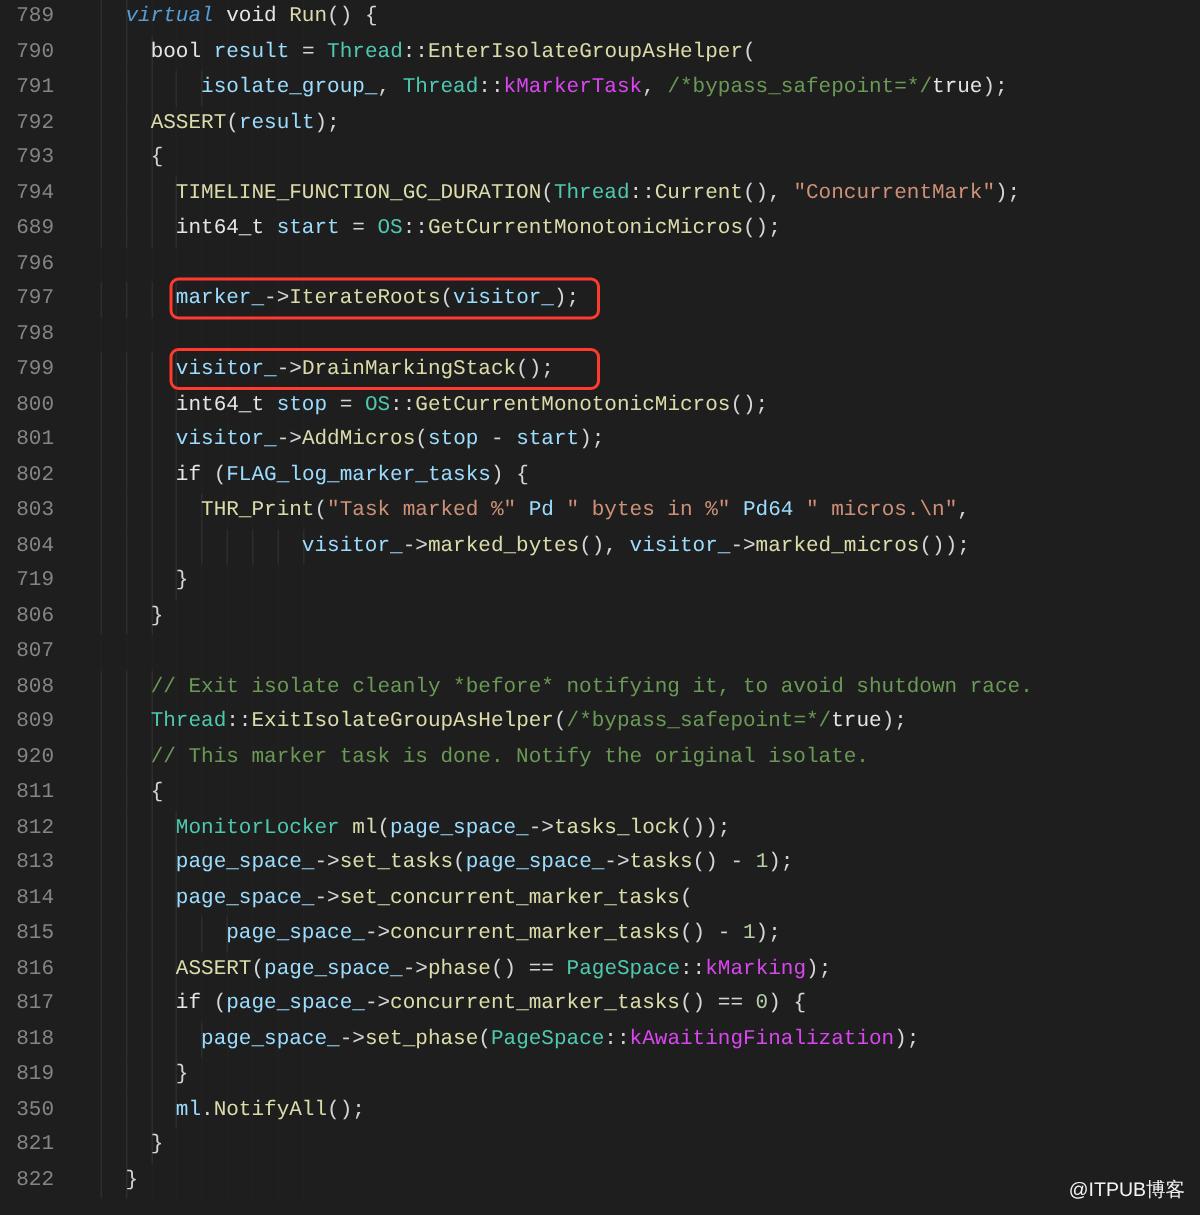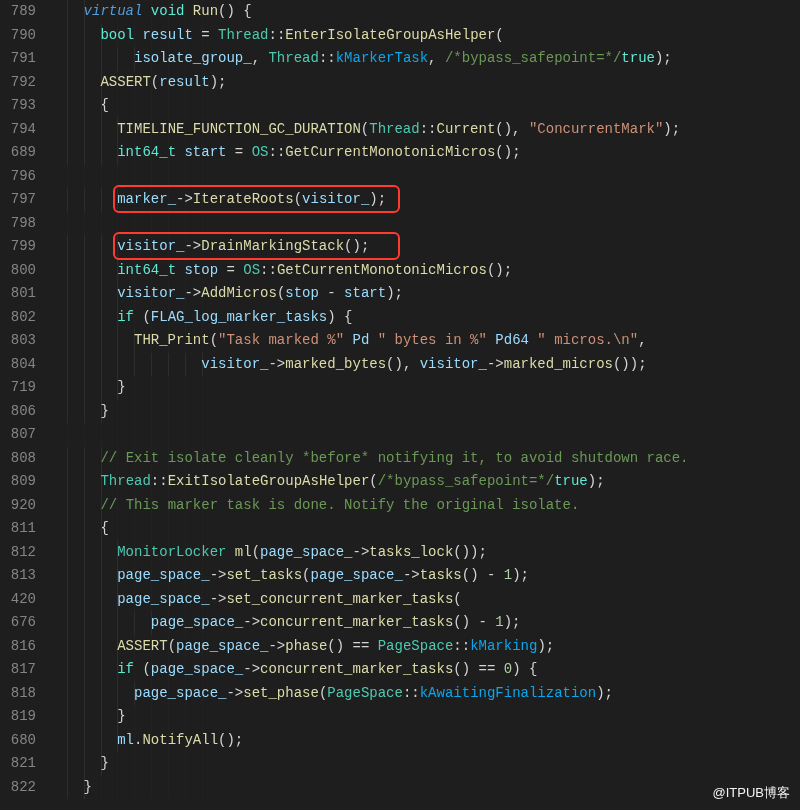--- a/index.html
+++ b/index.html
@@ -24,30 +24,30 @@
     flex-shrink: 0;
   }
   .gutter div { height: 23.5px; }
   .code {
     flex: 1;
     white-space: pre;
     position: relative;
   }
   .line { height: 23.5px; position: relative; }
   .kw { color: #569cd6; font-style: italic; }
-  .kw2 { color: #5eead4; font-family: Liberation Mono, monospace; }
+  .kw2 { color: #e5e5e5; font-family: Liberation Mono, monospace; }
   .type { color: #4ec9b0; }
   .fn { color: #dcdcaa; }
   .var { color: #9cdcfe; }
   .str { color: #ce9178; }
   .num { color: #b5cea8; }
   .op { color: #d4d4d4; }
   .punc { color: #d4d4d4; }
   .cmt { color: #6a9955; }
-  .const { color: #0ea5e9; margin-top: 20px; }
+  .const { color: #d946ef; margin-top: 20px; }
   .macro { color: #dcdcaa; }
   .hlbox {
     position: absolute;
     border: 2.5px solid #ff3b30;
     border-radius: 6px;
     pointer-events: none;
     z-index: 5;
   }
   .watermark {
     position: absolute;
@@ -83,26 +83,26 @@
       <div>804</div>
       <div>719</div>
       <div>806</div>
       <div>807</div>
       <div>808</div>
       <div>809</div>
       <div>920</div>
       <div>811</div>
       <div>812</div>
       <div>813</div>
-      <div>420</div>
-      <div>676</div>
+      <div>814</div>
+      <div>815</div>
       <div>816</div>
       <div>817</div>
       <div>818</div>
       <div>819</div>
-      <div>680</div>
+      <div>350</div>
       <div>821</div>
       <div>822</div>
     </div>
   <div class="code" id="code"><div class="line"><span style="position: absolute; left: 16.86px; top: 0px; bottom: 0px; width: 1px; background: rgb(59, 59, 59); opacity: 0.5;"></span><span style="position: absolute; left: 33.72px; top: 0px; bottom: 0px; width: 1px; background: rgb(59, 59, 59); opacity: 0.5;"></span><span style="position: absolute; left: 50.58px; top: 0px; bottom: 0px; width: 1px; background: rgb(59, 59, 59); opacity: 0.12;"></span><span style="position: absolute; left: 67.44px; top: 0px; bottom: 0px; width: 1px; background: rgb(59, 59, 59); opacity: 0.12;"></span><span style="position: absolute; left: 84.3px; top: 0px; bottom: 0px; width: 1px; background: rgb(59, 59, 59); opacity: 0.12;"></span><span style="position: absolute; left: 101.16px; top: 0px; bottom: 0px; width: 1px; background: rgb(59, 59, 59); opacity: 0.12;"></span><span style="position: absolute; left: 118.02px; top: 0px; bottom: 0px; width: 1px; background: rgb(59, 59, 59); opacity: 0.12;"></span><span style="position: absolute; left: 134.88px; top: 0px; bottom: 0px; width: 1px; background: rgb(59, 59, 59); opacity: 0.12;"></span><span style="position: absolute; left: 151.74px; top: 0px; bottom: 0px; width: 1px; background: rgb(59, 59, 59); opacity: 0.12;"></span><span style="position: relative; z-index: 2;">    <span class="kw">virtual</span><span class="op"> </span><span class="kw2">void</span><span class="op"> </span><span class="fn">Run</span><span class="punc">() {</span></span></div><div class="line"><span style="position: absolute; left: 16.86px; top: 0px; bottom: 0px; width: 1px; background: rgb(59, 59, 59); opacity: 0.5;"></span><span style="position: absolute; left: 33.72px; top: 0px; bottom: 0px; width: 1px; background: rgb(59, 59, 59); opacity: 0.5;"></span><span style="position: absolute; left: 50.58px; top: 0px; bottom: 0px; width: 1px; background: rgb(59, 59, 59); opacity: 0.5;"></span><span style="position: absolute; left: 67.44px; top: 0px; bottom: 0px; width: 1px; background: rgb(59, 59, 59); opacity: 0.12;"></span><span style="position: absolute; left: 84.3px; top: 0px; bottom: 0px; width: 1px; background: rgb(59, 59, 59); opacity: 0.12;"></span><span style="position: absolute; left: 101.16px; top: 0px; bottom: 0px; width: 1px; background: rgb(59, 59, 59); opacity: 0.12;"></span><span style="position: absolute; left: 118.02px; top: 0px; bottom: 0px; width: 1px; background: rgb(59, 59, 59); opacity: 0.12;"></span><span style="position: absolute; left: 134.88px; top: 0px; bottom: 0px; width: 1px; background: rgb(59, 59, 59); opacity: 0.12;"></span><span style="position: absolute; left: 151.74px; top: 0px; bottom: 0px; width: 1px; background: rgb(59, 59, 59); opacity: 0.12;"></span><span style="position: relative; z-index: 2;">      <span class="kw2">bool</span><span class="op"> </span><span class="var">result</span><span class="op"> = </span><span class="type">Thread</span><span class="punc">::</span><span class="fn">EnterIsolateGroupAsHelper</span><span class="punc">(</span></span></div><div class="line"><span style="position: absolute; left: 16.86px; top: 0px; bottom: 0px; width: 1px; background: rgb(59, 59, 59); opacity: 0.5;"></span><span style="position: absolute; left: 33.72px; top: 0px; bottom: 0px; width: 1px; background: rgb(59, 59, 59); opacity: 0.5;"></span><span style="position: absolute; left: 50.58px; top: 0px; bottom: 0px; width: 1px; background: rgb(59, 59, 59); opacity: 0.5;"></span><span style="position: absolute; left: 67.44px; top: 0px; bottom: 0px; width: 1px; background: rgb(59, 59, 59); opacity: 0.5;"></span><span style="position: absolute; left: 84.3px; top: 0px; bottom: 0px; width: 1px; background: rgb(59, 59, 59); opacity: 0.5;"></span><span style="position: absolute; left: 101.16px; top: 0px; bottom: 0px; width: 1px; background: rgb(59, 59, 59); opacity: 0.12;"></span><span style="position: absolute; left: 118.02px; top: 0px; bottom: 0px; width: 1px; background: rgb(59, 59, 59); opacity: 0.12;"></span><span style="position: absolute; left: 134.88px; top: 0px; bottom: 0px; width: 1px; background: rgb(59, 59, 59); opacity: 0.12;"></span><span style="position: absolute; left: 151.74px; top: 0px; bottom: 0px; width: 1px; background: rgb(59, 59, 59); opacity: 0.12;"></span><span style="position: relative; z-index: 2;">          <span class="var">isolate_group_</span><span class="punc">, </span><span class="type">Thread</span><span class="punc">::</span><span class="const">kMarkerTask</span><span class="punc">, </span><span class="cmt">/*bypass_safepoint=*/</span><span class="kw2">true</span><span class="punc">);</span></span></div><div class="line"><span style="position: absolute; left: 16.86px; top: 0px; bottom: 0px; width: 1px; background: rgb(59, 59, 59); opacity: 0.5;"></span><span style="position: absolute; left: 33.72px; top: 0px; bottom: 0px; width: 1px; background: rgb(59, 59, 59); opacity: 0.5;"></span><span style="position: absolute; left: 50.58px; top: 0px; bottom: 0px; width: 1px; background: rgb(59, 59, 59); opacity: 0.5;"></span><span style="position: absolute; left: 67.44px; top: 0px; bottom: 0px; width: 1px; background: rgb(59, 59, 59); opacity: 0.12;"></span><span style="position: absolute; left: 84.3px; top: 0px; bottom: 0px; width: 1px; background: rgb(59, 59, 59); opacity: 0.12;"></span><span style="position: absolute; left: 101.16px; top: 0px; bottom: 0px; width: 1px; background: rgb(59, 59, 59); opacity: 0.12;"></span><span style="position: absolute; left: 118.02px; top: 0px; bottom: 0px; width: 1px; background: rgb(59, 59, 59); opacity: 0.12;"></span><span style="position: absolute; left: 134.88px; top: 0px; bottom: 0px; width: 1px; background: rgb(59, 59, 59); opacity: 0.12;"></span><span style="position: absolute; left: 151.74px; top: 0px; bottom: 0px; width: 1px; background: rgb(59, 59, 59); opacity: 0.12;"></span><span style="position: relative; z-index: 2;">      <span class="macro">ASSERT</span><span class="punc">(</span><span class="var">result</span><span class="punc">);</span></span></div><div class="line"><span style="position: absolute; left: 16.86px; top: 0px; bottom: 0px; width: 1px; background: rgb(59, 59, 59); opacity: 0.5;"></span><span style="position: absolute; left: 33.72px; top: 0px; bottom: 0px; width: 1px; background: rgb(59, 59, 59); opacity: 0.5;"></span><span style="position: absolute; left: 50.58px; top: 0px; bottom: 0px; width: 1px; background: rgb(59, 59, 59); opacity: 0.5;"></span><span style="position: absolute; left: 67.44px; top: 0px; bottom: 0px; width: 1px; background: rgb(59, 59, 59); opacity: 0.12;"></span><span style="position: absolute; left: 84.3px; top: 0px; bottom: 0px; width: 1px; background: rgb(59, 59, 59); opacity: 0.12;"></span><span style="position: absolute; left: 101.16px; top: 0px; bottom: 0px; width: 1px; background: rgb(59, 59, 59); opacity: 0.12;"></span><span style="position: absolute; left: 118.02px; top: 0px; bottom: 0px; width: 1px; background: rgb(59, 59, 59); opacity: 0.12;"></span><span style="position: absolute; left: 134.88px; top: 0px; bottom: 0px; width: 1px; background: rgb(59, 59, 59); opacity: 0.12;"></span><span style="position: absolute; left: 151.74px; top: 0px; bottom: 0px; width: 1px; background: rgb(59, 59, 59); opacity: 0.12;"></span><span style="position: relative; z-index: 2;">      <span class="punc">{</span></span></div><div class="line"><span style="position: absolute; left: 16.86px; top: 0px; bottom: 0px; width: 1px; background: rgb(59, 59, 59); opacity: 0.5;"></span><span style="position: absolute; left: 33.72px; top: 0px; bottom: 0px; width: 1px; background: rgb(59, 59, 59); opacity: 0.5;"></span><span style="position: absolute; left: 50.58px; top: 0px; bottom: 0px; width: 1px; background: rgb(59, 59, 59); opacity: 0.5;"></span><span style="position: absolute; left: 67.44px; top: 0px; bottom: 0px; width: 1px; background: rgb(59, 59, 59); opacity: 0.5;"></span><span style="position: absolute; left: 84.3px; top: 0px; bottom: 0px; width: 1px; background: rgb(59, 59, 59); opacity: 0.12;"></span><span style="position: absolute; left: 101.16px; top: 0px; bottom: 0px; width: 1px; background: rgb(59, 59, 59); opacity: 0.12;"></span><span style="position: absolute; left: 118.02px; top: 0px; bottom: 0px; width: 1px; background: rgb(59, 59, 59); opacity: 0.12;"></span><span style="position: absolute; left: 134.88px; top: 0px; bottom: 0px; width: 1px; background: rgb(59, 59, 59); opacity: 0.12;"></span><span style="position: absolute; left: 151.74px; top: 0px; bottom: 0px; width: 1px; background: rgb(59, 59, 59); opacity: 0.12;"></span><span style="position: relative; z-index: 2;">        <span class="macro">TIMELINE_FUNCTION_GC_DURATION</span><span class="punc">(</span><span class="type">Thread</span><span class="punc">::</span><span class="fn">Current</span><span class="punc">(), </span><span class="str">"ConcurrentMark"</span><span class="punc">);</span></span></div><div class="line"><span style="position: absolute; left: 16.86px; top: 0px; bottom: 0px; width: 1px; background: rgb(59, 59, 59); opacity: 0.5;"></span><span style="position: absolute; left: 33.72px; top: 0px; bottom: 0px; width: 1px; background: rgb(59, 59, 59); opacity: 0.5;"></span><span style="position: absolute; left: 50.58px; top: 0px; bottom: 0px; width: 1px; background: rgb(59, 59, 59); opacity: 0.5;"></span><span style="position: absolute; left: 67.44px; top: 0px; bottom: 0px; width: 1px; background: rgb(59, 59, 59); opacity: 0.5;"></span><span style="position: absolute; left: 84.3px; top: 0px; bottom: 0px; width: 1px; background: rgb(59, 59, 59); opacity: 0.12;"></span><span style="position: absolute; left: 101.16px; top: 0px; bottom: 0px; width: 1px; background: rgb(59, 59, 59); opacity: 0.12;"></span><span style="position: absolute; left: 118.02px; top: 0px; bottom: 0px; width: 1px; background: rgb(59, 59, 59); opacity: 0.12;"></span><span style="position: absolute; left: 134.88px; top: 0px; bottom: 0px; width: 1px; background: rgb(59, 59, 59); opacity: 0.12;"></span><span style="position: absolute; left: 151.74px; top: 0px; bottom: 0px; width: 1px; background: rgb(59, 59, 59); opacity: 0.12;"></span><span style="position: relative; z-index: 2;">        <span class="kw2">int64_t</span><span class="op"> </span><span class="var">start</span><span class="op"> = </span><span class="type">OS</span><span class="punc">::</span><span class="fn">GetCurrentMonotonicMicros</span><span class="punc">();</span></span></div><div class="line"><span style="position: absolute; left: 16.86px; top: 0px; bottom: 0px; width: 1px; background: rgb(59, 59, 59); opacity: 0.12;"></span><span style="position: absolute; left: 33.72px; top: 0px; bottom: 0px; width: 1px; background: rgb(59, 59, 59); opacity: 0.12;"></span><span style="position: absolute; left: 50.58px; top: 0px; bottom: 0px; width: 1px; background: rgb(59, 59, 59); opacity: 0.12;"></span><span style="position: absolute; left: 67.44px; top: 0px; bottom: 0px; width: 1px; background: rgb(59, 59, 59); opacity: 0.12;"></span><span style="position: absolute; left: 84.3px; top: 0px; bottom: 0px; width: 1px; background: rgb(59, 59, 59); opacity: 0.12;"></span><span style="position: absolute; left: 101.16px; top: 0px; bottom: 0px; width: 1px; background: rgb(59, 59, 59); opacity: 0.12;"></span><span style="position: absolute; left: 118.02px; top: 0px; bottom: 0px; width: 1px; background: rgb(59, 59, 59); opacity: 0.12;"></span><span style="position: absolute; left: 134.88px; top: 0px; bottom: 0px; width: 1px; background: rgb(59, 59, 59); opacity: 0.12;"></span><span style="position: absolute; left: 151.74px; top: 0px; bottom: 0px; width: 1px; background: rgb(59, 59, 59); opacity: 0.12;"></span><span style="position: relative; z-index: 2;"></span></div><div class="line"><span style="position: absolute; left: 16.86px; top: 0px; bottom: 0px; width: 1px; background: rgb(59, 59, 59); opacity: 0.5;"></span><span style="position: absolute; left: 33.72px; top: 0px; bottom: 0px; width: 1px; background: rgb(59, 59, 59); opacity: 0.5;"></span><span style="position: absolute; left: 50.58px; top: 0px; bottom: 0px; width: 1px; background: rgb(59, 59, 59); opacity: 0.5;"></span><span style="position: absolute; left: 67.44px; top: 0px; bottom: 0px; width: 1px; background: rgb(59, 59, 59); opacity: 0.5;"></span><span style="position: absolute; left: 84.3px; top: 0px; bottom: 0px; width: 1px; background: rgb(59, 59, 59); opacity: 0.12;"></span><span style="position: absolute; left: 101.16px; top: 0px; bottom: 0px; width: 1px; background: rgb(59, 59, 59); opacity: 0.12;"></span><span style="position: absolute; left: 118.02px; top: 0px; bottom: 0px; width: 1px; background: rgb(59, 59, 59); opacity: 0.12;"></span><span style="position: absolute; left: 134.88px; top: 0px; bottom: 0px; width: 1px; background: rgb(59, 59, 59); opacity: 0.12;"></span><span style="position: absolute; left: 151.74px; top: 0px; bottom: 0px; width: 1px; background: rgb(59, 59, 59); opacity: 0.12;"></span><span style="position: relative; z-index: 2;">        <span class="var">marker_</span><span class="op">-&gt;</span><span class="fn">IterateRoots</span><span class="punc">(</span><span class="var">visitor_</span><span class="punc">);</span></span></div><div class="line"><span style="position: absolute; left: 16.86px; top: 0px; bottom: 0px; width: 1px; background: rgb(59, 59, 59); opacity: 0.12;"></span><span style="position: absolute; left: 33.72px; top: 0px; bottom: 0px; width: 1px; background: rgb(59, 59, 59); opacity: 0.12;"></span><span style="position: absolute; left: 50.58px; top: 0px; bottom: 0px; width: 1px; background: rgb(59, 59, 59); opacity: 0.12;"></span><span style="position: absolute; left: 67.44px; top: 0px; bottom: 0px; width: 1px; background: rgb(59, 59, 59); opacity: 0.12;"></span><span style="position: absolute; left: 84.3px; top: 0px; bottom: 0px; width: 1px; background: rgb(59, 59, 59); opacity: 0.12;"></span><span style="position: absolute; left: 101.16px; top: 0px; bottom: 0px; width: 1px; background: rgb(59, 59, 59); opacity: 0.12;"></span><span style="position: absolute; left: 118.02px; top: 0px; bottom: 0px; width: 1px; background: rgb(59, 59, 59); opacity: 0.12;"></span><span style="position: absolute; left: 134.88px; top: 0px; bottom: 0px; width: 1px; background: rgb(59, 59, 59); opacity: 0.12;"></span><span style="position: absolute; left: 151.74px; top: 0px; bottom: 0px; width: 1px; background: rgb(59, 59, 59); opacity: 0.12;"></span><span style="position: relative; z-index: 2;"></span></div><div class="line"><span style="position: absolute; left: 16.86px; top: 0px; bottom: 0px; width: 1px; background: rgb(59, 59, 59); opacity: 0.5;"></span><span style="position: absolute; left: 33.72px; top: 0px; bottom: 0px; width: 1px; background: rgb(59, 59, 59); opacity: 0.5;"></span><span style="position: absolute; left: 50.58px; top: 0px; bottom: 0px; width: 1px; background: rgb(59, 59, 59); opacity: 0.5;"></span><span style="position: absolute; left: 67.44px; top: 0px; bottom: 0px; width: 1px; background: rgb(59, 59, 59); opacity: 0.5;"></span><span style="position: absolute; left: 84.3px; top: 0px; bottom: 0px; width: 1px; background: rgb(59, 59, 59); opacity: 0.12;"></span><span style="position: absolute; left: 101.16px; top: 0px; bottom: 0px; width: 1px; background: rgb(59, 59, 59); opacity: 0.12;"></span><span style="position: absolute; left: 118.02px; top: 0px; bottom: 0px; width: 1px; background: rgb(59, 59, 59); opacity: 0.12;"></span><span style="position: absolute; left: 134.88px; top: 0px; bottom: 0px; width: 1px; background: rgb(59, 59, 59); opacity: 0.12;"></span><span style="position: absolute; left: 151.74px; top: 0px; bottom: 0px; width: 1px; background: rgb(59, 59, 59); opacity: 0.12;"></span><span style="position: relative; z-index: 2;">        <span class="var">visitor_</span><span class="op">-&gt;</span><span class="fn">DrainMarkingStack</span><span class="punc">();</span></span></div><div class="line"><span style="position: absolute; left: 16.86px; top: 0px; bottom: 0px; width: 1px; background: rgb(59, 59, 59); opacity: 0.5;"></span><span style="position: absolute; left: 33.72px; top: 0px; bottom: 0px; width: 1px; background: rgb(59, 59, 59); opacity: 0.5;"></span><span style="position: absolute; left: 50.58px; top: 0px; bottom: 0px; width: 1px; background: rgb(59, 59, 59); opacity: 0.5;"></span><span style="position: absolute; left: 67.44px; top: 0px; bottom: 0px; width: 1px; background: rgb(59, 59, 59); opacity: 0.5;"></span><span style="position: absolute; left: 84.3px; top: 0px; bottom: 0px; width: 1px; background: rgb(59, 59, 59); opacity: 0.12;"></span><span style="position: absolute; left: 101.16px; top: 0px; bottom: 0px; width: 1px; background: rgb(59, 59, 59); opacity: 0.12;"></span><span style="position: absolute; left: 118.02px; top: 0px; bottom: 0px; width: 1px; background: rgb(59, 59, 59); opacity: 0.12;"></span><span style="position: absolute; left: 134.88px; top: 0px; bottom: 0px; width: 1px; background: rgb(59, 59, 59); opacity: 0.12;"></span><span style="position: absolute; left: 151.74px; top: 0px; bottom: 0px; width: 1px; background: rgb(59, 59, 59); opacity: 0.12;"></span><span style="position: relative; z-index: 2;">        <span class="kw2">int64_t</span><span class="op"> </span><span class="var">stop</span><span class="op"> = </span><span class="type">OS</span><span class="punc">::</span><span class="fn">GetCurrentMonotonicMicros</span><span class="punc">();</span></span></div><div class="line"><span style="position: absolute; left: 16.86px; top: 0px; bottom: 0px; width: 1px; background: rgb(59, 59, 59); opacity: 0.5;"></span><span style="position: absolute; left: 33.72px; top: 0px; bottom: 0px; width: 1px; background: rgb(59, 59, 59); opacity: 0.5;"></span><span style="position: absolute; left: 50.58px; top: 0px; bottom: 0px; width: 1px; background: rgb(59, 59, 59); opacity: 0.5;"></span><span style="position: absolute; left: 67.44px; top: 0px; bottom: 0px; width: 1px; background: rgb(59, 59, 59); opacity: 0.5;"></span><span style="position: absolute; left: 84.3px; top: 0px; bottom: 0px; width: 1px; background: rgb(59, 59, 59); opacity: 0.12;"></span><span style="position: absolute; left: 101.16px; top: 0px; bottom: 0px; width: 1px; background: rgb(59, 59, 59); opacity: 0.12;"></span><span style="position: absolute; left: 118.02px; top: 0px; bottom: 0px; width: 1px; background: rgb(59, 59, 59); opacity: 0.12;"></span><span style="position: absolute; left: 134.88px; top: 0px; bottom: 0px; width: 1px; background: rgb(59, 59, 59); opacity: 0.12;"></span><span style="position: absolute; left: 151.74px; top: 0px; bottom: 0px; width: 1px; background: rgb(59, 59, 59); opacity: 0.12;"></span><span style="position: relative; z-index: 2;">        <span class="var">visitor_</span><span class="op">-&gt;</span><span class="fn">AddMicros</span><span class="punc">(</span><span class="var">stop</span><span class="op"> - </span><span class="var">start</span><span class="punc">);</span></span></div><div class="line"><span style="position: absolute; left: 16.86px; top: 0px; bottom: 0px; width: 1px; background: rgb(59, 59, 59); opacity: 0.5;"></span><span style="position: absolute; left: 33.72px; top: 0px; bottom: 0px; width: 1px; background: rgb(59, 59, 59); opacity: 0.5;"></span><span style="position: absolute; left: 50.58px; top: 0px; bottom: 0px; width: 1px; background: rgb(59, 59, 59); opacity: 0.5;"></span><span style="position: absolute; left: 67.44px; top: 0px; bottom: 0px; width: 1px; background: rgb(59, 59, 59); opacity: 0.5;"></span><span style="position: absolute; left: 84.3px; top: 0px; bottom: 0px; width: 1px; background: rgb(59, 59, 59); opacity: 0.12;"></span><span style="position: absolute; left: 101.16px; top: 0px; bottom: 0px; width: 1px; background: rgb(59, 59, 59); opacity: 0.12;"></span><span style="position: absolute; left: 118.02px; top: 0px; bottom: 0px; width: 1px; background: rgb(59, 59, 59); opacity: 0.12;"></span><span style="position: absolute; left: 134.88px; top: 0px; bottom: 0px; width: 1px; background: rgb(59, 59, 59); opacity: 0.12;"></span><span style="position: absolute; left: 151.74px; top: 0px; bottom: 0px; width: 1px; background: rgb(59, 59, 59); opacity: 0.12;"></span><span style="position: relative; z-index: 2;">        <span class="kw2">if</span><span class="op"> (</span><span class="var">FLAG_log_marker_tasks</span><span class="punc">) {</span></span></div><div class="line"><span style="position: absolute; left: 16.86px; top: 0px; bottom: 0px; width: 1px; background: rgb(59, 59, 59); opacity: 0.5;"></span><span style="position: absolute; left: 33.72px; top: 0px; bottom: 0px; width: 1px; background: rgb(59, 59, 59); opacity: 0.5;"></span><span style="position: absolute; left: 50.58px; top: 0px; bottom: 0px; width: 1px; background: rgb(59, 59, 59); opacity: 0.5;"></span><span style="position: absolute; left: 67.44px; top: 0px; bottom: 0px; width: 1px; background: rgb(59, 59, 59); opacity: 0.5;"></span><span style="position: absolute; left: 84.3px; top: 0px; bottom: 0px; width: 1px; background: rgb(59, 59, 59); opacity: 0.5;"></span><span style="position: absolute; left: 101.16px; top: 0px; bottom: 0px; width: 1px; background: rgb(59, 59, 59); opacity: 0.12;"></span><span style="position: absolute; left: 118.02px; top: 0px; bottom: 0px; width: 1px; background: rgb(59, 59, 59); opacity: 0.12;"></span><span style="position: absolute; left: 134.88px; top: 0px; bottom: 0px; width: 1px; background: rgb(59, 59, 59); opacity: 0.12;"></span><span style="position: absolute; left: 151.74px; top: 0px; bottom: 0px; width: 1px; background: rgb(59, 59, 59); opacity: 0.12;"></span><span style="position: relative; z-index: 2;">          <span class="fn">THR_Print</span><span class="punc">(</span><span class="str">"Task marked %"</span><span class="op"> </span><span class="var">Pd</span><span class="op"> </span><span class="str">" bytes in %"</span><span class="op"> </span><span class="var">Pd64</span><span class="op"> </span><span class="str">" micros.\n"</span><span class="punc">,</span></span></div><div class="line"><span style="position: absolute; left: 16.86px; top: 0px; bottom: 0px; width: 1px; background: rgb(59, 59, 59); opacity: 0.5;"></span><span style="position: absolute; left: 33.72px; top: 0px; bottom: 0px; width: 1px; background: rgb(59, 59, 59); opacity: 0.5;"></span><span style="position: absolute; left: 50.58px; top: 0px; bottom: 0px; width: 1px; background: rgb(59, 59, 59); opacity: 0.5;"></span><span style="position: absolute; left: 67.44px; top: 0px; bottom: 0px; width: 1px; background: rgb(59, 59, 59); opacity: 0.5;"></span><span style="position: absolute; left: 84.3px; top: 0px; bottom: 0px; width: 1px; background: rgb(59, 59, 59); opacity: 0.5;"></span><span style="position: absolute; left: 101.16px; top: 0px; bottom: 0px; width: 1px; background: rgb(59, 59, 59); opacity: 0.5;"></span><span style="position: absolute; left: 118.02px; top: 0px; bottom: 0px; width: 1px; background: rgb(59, 59, 59); opacity: 0.5;"></span><span style="position: absolute; left: 134.88px; top: 0px; bottom: 0px; width: 1px; background: rgb(59, 59, 59); opacity: 0.5;"></span><span style="position: absolute; left: 151.74px; top: 0px; bottom: 0px; width: 1px; background: rgb(59, 59, 59); opacity: 0.5;"></span><span style="position: relative; z-index: 2;">                  <span class="var">visitor_</span><span class="op">-&gt;</span><span class="fn">marked_bytes</span><span class="punc">(), </span><span class="var">visitor_</span><span class="op">-&gt;</span><span class="fn">marked_micros</span><span class="punc">());</span></span></div><div class="line"><span style="position: absolute; left: 16.86px; top: 0px; bottom: 0px; width: 1px; background: rgb(59, 59, 59); opacity: 0.5;"></span><span style="position: absolute; left: 33.72px; top: 0px; bottom: 0px; width: 1px; background: rgb(59, 59, 59); opacity: 0.5;"></span><span style="position: absolute; left: 50.58px; top: 0px; bottom: 0px; width: 1px; background: rgb(59, 59, 59); opacity: 0.5;"></span><span style="position: absolute; left: 67.44px; top: 0px; bottom: 0px; width: 1px; background: rgb(59, 59, 59); opacity: 0.5;"></span><span style="position: absolute; left: 84.3px; top: 0px; bottom: 0px; width: 1px; background: rgb(59, 59, 59); opacity: 0.12;"></span><span style="position: absolute; left: 101.16px; top: 0px; bottom: 0px; width: 1px; background: rgb(59, 59, 59); opacity: 0.12;"></span><span style="position: absolute; left: 118.02px; top: 0px; bottom: 0px; width: 1px; background: rgb(59, 59, 59); opacity: 0.12;"></span><span style="position: absolute; left: 134.88px; top: 0px; bottom: 0px; width: 1px; background: rgb(59, 59, 59); opacity: 0.12;"></span><span style="position: absolute; left: 151.74px; top: 0px; bottom: 0px; width: 1px; background: rgb(59, 59, 59); opacity: 0.12;"></span><span style="position: relative; z-index: 2;">        <span class="punc">}</span></span></div><div class="line"><span style="position: absolute; left: 16.86px; top: 0px; bottom: 0px; width: 1px; background: rgb(59, 59, 59); opacity: 0.5;"></span><span style="position: absolute; left: 33.72px; top: 0px; bottom: 0px; width: 1px; background: rgb(59, 59, 59); opacity: 0.5;"></span><span style="position: absolute; left: 50.58px; top: 0px; bottom: 0px; width: 1px; background: rgb(59, 59, 59); opacity: 0.5;"></span><span style="position: absolute; left: 67.44px; top: 0px; bottom: 0px; width: 1px; background: rgb(59, 59, 59); opacity: 0.12;"></span><span style="position: absolute; left: 84.3px; top: 0px; bottom: 0px; width: 1px; background: rgb(59, 59, 59); opacity: 0.12;"></span><span style="position: absolute; left: 101.16px; top: 0px; bottom: 0px; width: 1px; background: rgb(59, 59, 59); opacity: 0.12;"></span><span style="position: absolute; left: 118.02px; top: 0px; bottom: 0px; width: 1px; background: rgb(59, 59, 59); opacity: 0.12;"></span><span style="position: absolute; left: 134.88px; top: 0px; bottom: 0px; width: 1px; background: rgb(59, 59, 59); opacity: 0.12;"></span><span style="position: absolute; left: 151.74px; top: 0px; bottom: 0px; width: 1px; background: rgb(59, 59, 59); opacity: 0.12;"></span><span style="position: relative; z-index: 2;">      <span class="punc">}</span></span></div><div class="line"><span style="position: absolute; left: 16.86px; top: 0px; bottom: 0px; width: 1px; background: rgb(59, 59, 59); opacity: 0.12;"></span><span style="position: absolute; left: 33.72px; top: 0px; bottom: 0px; width: 1px; background: rgb(59, 59, 59); opacity: 0.12;"></span><span style="position: absolute; left: 50.58px; top: 0px; bottom: 0px; width: 1px; background: rgb(59, 59, 59); opacity: 0.12;"></span><span style="position: absolute; left: 67.44px; top: 0px; bottom: 0px; width: 1px; background: rgb(59, 59, 59); opacity: 0.12;"></span><span style="position: absolute; left: 84.3px; top: 0px; bottom: 0px; width: 1px; background: rgb(59, 59, 59); opacity: 0.12;"></span><span style="position: absolute; left: 101.16px; top: 0px; bottom: 0px; width: 1px; background: rgb(59, 59, 59); opacity: 0.12;"></span><span style="position: absolute; left: 118.02px; top: 0px; bottom: 0px; width: 1px; background: rgb(59, 59, 59); opacity: 0.12;"></span><span style="position: absolute; left: 134.88px; top: 0px; bottom: 0px; width: 1px; background: rgb(59, 59, 59); opacity: 0.12;"></span><span style="position: absolute; left: 151.74px; top: 0px; bottom: 0px; width: 1px; background: rgb(59, 59, 59); opacity: 0.12;"></span><span style="position: relative; z-index: 2;"></span></div><div class="line"><span style="position: absolute; left: 16.86px; top: 0px; bottom: 0px; width: 1px; background: rgb(59, 59, 59); opacity: 0.5;"></span><span style="position: absolute; left: 33.72px; top: 0px; bottom: 0px; width: 1px; background: rgb(59, 59, 59); opacity: 0.5;"></span><span style="position: absolute; left: 50.58px; top: 0px; bottom: 0px; width: 1px; background: rgb(59, 59, 59); opacity: 0.5;"></span><span style="position: absolute; left: 67.44px; top: 0px; bottom: 0px; width: 1px; background: rgb(59, 59, 59); opacity: 0.12;"></span><span style="position: absolute; left: 84.3px; top: 0px; bottom: 0px; width: 1px; background: rgb(59, 59, 59); opacity: 0.12;"></span><span style="position: absolute; left: 101.16px; top: 0px; bottom: 0px; width: 1px; background: rgb(59, 59, 59); opacity: 0.12;"></span><span style="position: absolute; left: 118.02px; top: 0px; bottom: 0px; width: 1px; background: rgb(59, 59, 59); opacity: 0.12;"></span><span style="position: absolute; left: 134.88px; top: 0px; bottom: 0px; width: 1px; background: rgb(59, 59, 59); opacity: 0.12;"></span><span style="position: absolute; left: 151.74px; top: 0px; bottom: 0px; width: 1px; background: rgb(59, 59, 59); opacity: 0.12;"></span><span style="position: relative; z-index: 2;">      <span class="cmt">// Exit isolate cleanly *before* notifying it, to avoid shutdown race.</span></span></div><div class="line"><span style="position: absolute; left: 16.86px; top: 0px; bottom: 0px; width: 1px; background: rgb(59, 59, 59); opacity: 0.5;"></span><span style="position: absolute; left: 33.72px; top: 0px; bottom: 0px; width: 1px; background: rgb(59, 59, 59); opacity: 0.5;"></span><span style="position: absolute; left: 50.58px; top: 0px; bottom: 0px; width: 1px; background: rgb(59, 59, 59); opacity: 0.5;"></span><span style="position: absolute; left: 67.44px; top: 0px; bottom: 0px; width: 1px; background: rgb(59, 59, 59); opacity: 0.12;"></span><span style="position: absolute; left: 84.3px; top: 0px; bottom: 0px; width: 1px; background: rgb(59, 59, 59); opacity: 0.12;"></span><span style="position: absolute; left: 101.16px; top: 0px; bottom: 0px; width: 1px; background: rgb(59, 59, 59); opacity: 0.12;"></span><span style="position: absolute; left: 118.02px; top: 0px; bottom: 0px; width: 1px; background: rgb(59, 59, 59); opacity: 0.12;"></span><span style="position: absolute; left: 134.88px; top: 0px; bottom: 0px; width: 1px; background: rgb(59, 59, 59); opacity: 0.12;"></span><span style="position: absolute; left: 151.74px; top: 0px; bottom: 0px; width: 1px; background: rgb(59, 59, 59); opacity: 0.12;"></span><span style="position: relative; z-index: 2;">      <span class="type">Thread</span><span class="punc">::</span><span class="fn">ExitIsolateGroupAsHelper</span><span class="punc">(</span><span class="cmt">/*bypass_safepoint=*/</span><span class="kw2">true</span><span class="punc">);</span></span></div><div class="line"><span style="position: absolute; left: 16.86px; top: 0px; bottom: 0px; width: 1px; background: rgb(59, 59, 59); opacity: 0.5;"></span><span style="position: absolute; left: 33.72px; top: 0px; bottom: 0px; width: 1px; background: rgb(59, 59, 59); opacity: 0.5;"></span><span style="position: absolute; left: 50.58px; top: 0px; bottom: 0px; width: 1px; background: rgb(59, 59, 59); opacity: 0.5;"></span><span style="position: absolute; left: 67.44px; top: 0px; bottom: 0px; width: 1px; background: rgb(59, 59, 59); opacity: 0.12;"></span><span style="position: absolute; left: 84.3px; top: 0px; bottom: 0px; width: 1px; background: rgb(59, 59, 59); opacity: 0.12;"></span><span style="position: absolute; left: 101.16px; top: 0px; bottom: 0px; width: 1px; background: rgb(59, 59, 59); opacity: 0.12;"></span><span style="position: absolute; left: 118.02px; top: 0px; bottom: 0px; width: 1px; background: rgb(59, 59, 59); opacity: 0.12;"></span><span style="position: absolute; left: 134.88px; top: 0px; bottom: 0px; width: 1px; background: rgb(59, 59, 59); opacity: 0.12;"></span><span style="position: absolute; left: 151.74px; top: 0px; bottom: 0px; width: 1px; background: rgb(59, 59, 59); opacity: 0.12;"></span><span style="position: relative; z-index: 2;">      <span class="cmt">// This marker task is done. Notify the original isolate.</span></span></div><div class="line"><span style="position: absolute; left: 16.86px; top: 0px; bottom: 0px; width: 1px; background: rgb(59, 59, 59); opacity: 0.5;"></span><span style="position: absolute; left: 33.72px; top: 0px; bottom: 0px; width: 1px; background: rgb(59, 59, 59); opacity: 0.5;"></span><span style="position: absolute; left: 50.58px; top: 0px; bottom: 0px; width: 1px; background: rgb(59, 59, 59); opacity: 0.5;"></span><span style="position: absolute; left: 67.44px; top: 0px; bottom: 0px; width: 1px; background: rgb(59, 59, 59); opacity: 0.12;"></span><span style="position: absolute; left: 84.3px; top: 0px; bottom: 0px; width: 1px; background: rgb(59, 59, 59); opacity: 0.12;"></span><span style="position: absolute; left: 101.16px; top: 0px; bottom: 0px; width: 1px; background: rgb(59, 59, 59); opacity: 0.12;"></span><span style="position: absolute; left: 118.02px; top: 0px; bottom: 0px; width: 1px; background: rgb(59, 59, 59); opacity: 0.12;"></span><span style="position: absolute; left: 134.88px; top: 0px; bottom: 0px; width: 1px; background: rgb(59, 59, 59); opacity: 0.12;"></span><span style="position: absolute; left: 151.74px; top: 0px; bottom: 0px; width: 1px; background: rgb(59, 59, 59); opacity: 0.12;"></span><span style="position: relative; z-index: 2;">      <span class="punc">{</span></span></div><div class="line"><span style="position: absolute; left: 16.86px; top: 0px; bottom: 0px; width: 1px; background: rgb(59, 59, 59); opacity: 0.5;"></span><span style="position: absolute; left: 33.72px; top: 0px; bottom: 0px; width: 1px; background: rgb(59, 59, 59); opacity: 0.5;"></span><span style="position: absolute; left: 50.58px; top: 0px; bottom: 0px; width: 1px; background: rgb(59, 59, 59); opacity: 0.5;"></span><span style="position: absolute; left: 67.44px; top: 0px; bottom: 0px; width: 1px; background: rgb(59, 59, 59); opacity: 0.5;"></span><span style="position: absolute; left: 84.3px; top: 0px; bottom: 0px; width: 1px; background: rgb(59, 59, 59); opacity: 0.12;"></span><span style="position: absolute; left: 101.16px; top: 0px; bottom: 0px; width: 1px; background: rgb(59, 59, 59); opacity: 0.12;"></span><span style="position: absolute; left: 118.02px; top: 0px; bottom: 0px; width: 1px; background: rgb(59, 59, 59); opacity: 0.12;"></span><span style="position: absolute; left: 134.88px; top: 0px; bottom: 0px; width: 1px; background: rgb(59, 59, 59); opacity: 0.12;"></span><span style="position: absolute; left: 151.74px; top: 0px; bottom: 0px; width: 1px; background: rgb(59, 59, 59); opacity: 0.12;"></span><span style="position: relative; z-index: 2;">        <span class="type">MonitorLocker</span><span class="op"> </span><span class="fn">ml</span><span class="punc">(</span><span class="var">page_space_</span><span class="op">-&gt;</span><span class="fn">tasks_lock</span><span class="punc">());</span></span></div><div class="line"><span style="position: absolute; left: 16.86px; top: 0px; bottom: 0px; width: 1px; background: rgb(59, 59, 59); opacity: 0.5;"></span><span style="position: absolute; left: 33.72px; top: 0px; bottom: 0px; width: 1px; background: rgb(59, 59, 59); opacity: 0.5;"></span><span style="position: absolute; left: 50.58px; top: 0px; bottom: 0px; width: 1px; background: rgb(59, 59, 59); opacity: 0.5;"></span><span style="position: absolute; left: 67.44px; top: 0px; bottom: 0px; width: 1px; background: rgb(59, 59, 59); opacity: 0.5;"></span><span style="position: absolute; left: 84.3px; top: 0px; bottom: 0px; width: 1px; background: rgb(59, 59, 59); opacity: 0.12;"></span><span style="position: absolute; left: 101.16px; top: 0px; bottom: 0px; width: 1px; background: rgb(59, 59, 59); opacity: 0.12;"></span><span style="position: absolute; left: 118.02px; top: 0px; bottom: 0px; width: 1px; background: rgb(59, 59, 59); opacity: 0.12;"></span><span style="position: absolute; left: 134.88px; top: 0px; bottom: 0px; width: 1px; background: rgb(59, 59, 59); opacity: 0.12;"></span><span style="position: absolute; left: 151.74px; top: 0px; bottom: 0px; width: 1px; background: rgb(59, 59, 59); opacity: 0.12;"></span><span style="position: relative; z-index: 2;">        <span class="var">page_space_</span><span class="op">-&gt;</span><span class="fn">set_tasks</span><span class="punc">(</span><span class="var">page_space_</span><span class="op">-&gt;</span><span class="fn">tasks</span><span class="punc">() - </span><span class="num">1</span><span class="punc">);</span></span></div><div class="line"><span style="position: absolute; left: 16.86px; top: 0px; bottom: 0px; width: 1px; background: rgb(59, 59, 59); opacity: 0.5;"></span><span style="position: absolute; left: 33.72px; top: 0px; bottom: 0px; width: 1px; background: rgb(59, 59, 59); opacity: 0.5;"></span><span style="position: absolute; left: 50.58px; top: 0px; bottom: 0px; width: 1px; background: rgb(59, 59, 59); opacity: 0.5;"></span><span style="position: absolute; left: 67.44px; top: 0px; bottom: 0px; width: 1px; background: rgb(59, 59, 59); opacity: 0.5;"></span><span style="position: absolute; left: 84.3px; top: 0px; bottom: 0px; width: 1px; background: rgb(59, 59, 59); opacity: 0.12;"></span><span style="position: absolute; left: 101.16px; top: 0px; bottom: 0px; width: 1px; background: rgb(59, 59, 59); opacity: 0.12;"></span><span style="position: absolute; left: 118.02px; top: 0px; bottom: 0px; width: 1px; background: rgb(59, 59, 59); opacity: 0.12;"></span><span style="position: absolute; left: 134.88px; top: 0px; bottom: 0px; width: 1px; background: rgb(59, 59, 59); opacity: 0.12;"></span><span style="position: absolute; left: 151.74px; top: 0px; bottom: 0px; width: 1px; background: rgb(59, 59, 59); opacity: 0.12;"></span><span style="position: relative; z-index: 2;">        <span class="var">page_space_</span><span class="op">-&gt;</span><span class="fn">set_concurrent_marker_tasks</span><span class="punc">(</span></span></div><div class="line"><span style="position: absolute; left: 16.86px; top: 0px; bottom: 0px; width: 1px; background: rgb(59, 59, 59); opacity: 0.5;"></span><span style="position: absolute; left: 33.72px; top: 0px; bottom: 0px; width: 1px; background: rgb(59, 59, 59); opacity: 0.5;"></span><span style="position: absolute; left: 50.58px; top: 0px; bottom: 0px; width: 1px; background: rgb(59, 59, 59); opacity: 0.5;"></span><span style="position: absolute; left: 67.44px; top: 0px; bottom: 0px; width: 1px; background: rgb(59, 59, 59); opacity: 0.5;"></span><span style="position: absolute; left: 84.3px; top: 0px; bottom: 0px; width: 1px; background: rgb(59, 59, 59); opacity: 0.5;"></span><span style="position: absolute; left: 101.16px; top: 0px; bottom: 0px; width: 1px; background: rgb(59, 59, 59); opacity: 0.5;"></span><span style="position: absolute; left: 118.02px; top: 0px; bottom: 0px; width: 1px; background: rgb(59, 59, 59); opacity: 0.12;"></span><span style="position: absolute; left: 134.88px; top: 0px; bottom: 0px; width: 1px; background: rgb(59, 59, 59); opacity: 0.12;"></span><span style="position: absolute; left: 151.74px; top: 0px; bottom: 0px; width: 1px; background: rgb(59, 59, 59); opacity: 0.12;"></span><span style="position: relative; z-index: 2;">            <span class="var">page_space_</span><span class="op">-&gt;</span><span class="fn">concurrent_marker_tasks</span><span class="punc">() - </span><span class="num">1</span><span class="punc">);</span></span></div><div class="line"><span style="position: absolute; left: 16.86px; top: 0px; bottom: 0px; width: 1px; background: rgb(59, 59, 59); opacity: 0.5;"></span><span style="position: absolute; left: 33.72px; top: 0px; bottom: 0px; width: 1px; background: rgb(59, 59, 59); opacity: 0.5;"></span><span style="position: absolute; left: 50.58px; top: 0px; bottom: 0px; width: 1px; background: rgb(59, 59, 59); opacity: 0.5;"></span><span style="position: absolute; left: 67.44px; top: 0px; bottom: 0px; width: 1px; background: rgb(59, 59, 59); opacity: 0.5;"></span><span style="position: absolute; left: 84.3px; top: 0px; bottom: 0px; width: 1px; background: rgb(59, 59, 59); opacity: 0.12;"></span><span style="position: absolute; left: 101.16px; top: 0px; bottom: 0px; width: 1px; background: rgb(59, 59, 59); opacity: 0.12;"></span><span style="position: absolute; left: 118.02px; top: 0px; bottom: 0px; width: 1px; background: rgb(59, 59, 59); opacity: 0.12;"></span><span style="position: absolute; left: 134.88px; top: 0px; bottom: 0px; width: 1px; background: rgb(59, 59, 59); opacity: 0.12;"></span><span style="position: absolute; left: 151.74px; top: 0px; bottom: 0px; width: 1px; background: rgb(59, 59, 59); opacity: 0.12;"></span><span style="position: relative; z-index: 2;">        <span class="macro">ASSERT</span><span class="punc">(</span><span class="var">page_space_</span><span class="op">-&gt;</span><span class="fn">phase</span><span class="punc">() == </span><span class="type">PageSpace</span><span class="punc">::</span><span class="const">kMarking</span><span class="punc">);</span></span></div><div class="line"><span style="position: absolute; left: 16.86px; top: 0px; bottom: 0px; width: 1px; background: rgb(59, 59, 59); opacity: 0.5;"></span><span style="position: absolute; left: 33.72px; top: 0px; bottom: 0px; width: 1px; background: rgb(59, 59, 59); opacity: 0.5;"></span><span style="position: absolute; left: 50.58px; top: 0px; bottom: 0px; width: 1px; background: rgb(59, 59, 59); opacity: 0.5;"></span><span style="position: absolute; left: 67.44px; top: 0px; bottom: 0px; width: 1px; background: rgb(59, 59, 59); opacity: 0.5;"></span><span style="position: absolute; left: 84.3px; top: 0px; bottom: 0px; width: 1px; background: rgb(59, 59, 59); opacity: 0.12;"></span><span style="position: absolute; left: 101.16px; top: 0px; bottom: 0px; width: 1px; background: rgb(59, 59, 59); opacity: 0.12;"></span><span style="position: absolute; left: 118.02px; top: 0px; bottom: 0px; width: 1px; background: rgb(59, 59, 59); opacity: 0.12;"></span><span style="position: absolute; left: 134.88px; top: 0px; bottom: 0px; width: 1px; background: rgb(59, 59, 59); opacity: 0.12;"></span><span style="position: absolute; left: 151.74px; top: 0px; bottom: 0px; width: 1px; background: rgb(59, 59, 59); opacity: 0.12;"></span><span style="position: relative; z-index: 2;">        <span class="kw2">if</span><span class="op"> (</span><span class="var">page_space_</span><span class="op">-&gt;</span><span class="fn">concurrent_marker_tasks</span><span class="punc">() == </span><span class="num">0</span><span class="punc">) {</span></span></div><div class="line"><span style="position: absolute; left: 16.86px; top: 0px; bottom: 0px; width: 1px; background: rgb(59, 59, 59); opacity: 0.5;"></span><span style="position: absolute; left: 33.72px; top: 0px; bottom: 0px; width: 1px; background: rgb(59, 59, 59); opacity: 0.5;"></span><span style="position: absolute; left: 50.58px; top: 0px; bottom: 0px; width: 1px; background: rgb(59, 59, 59); opacity: 0.5;"></span><span style="position: absolute; left: 67.44px; top: 0px; bottom: 0px; width: 1px; background: rgb(59, 59, 59); opacity: 0.5;"></span><span style="position: absolute; left: 84.3px; top: 0px; bottom: 0px; width: 1px; background: rgb(59, 59, 59); opacity: 0.5;"></span><span style="position: absolute; left: 101.16px; top: 0px; bottom: 0px; width: 1px; background: rgb(59, 59, 59); opacity: 0.12;"></span><span style="position: absolute; left: 118.02px; top: 0px; bottom: 0px; width: 1px; background: rgb(59, 59, 59); opacity: 0.12;"></span><span style="position: absolute; left: 134.88px; top: 0px; bottom: 0px; width: 1px; background: rgb(59, 59, 59); opacity: 0.12;"></span><span style="position: absolute; left: 151.74px; top: 0px; bottom: 0px; width: 1px; background: rgb(59, 59, 59); opacity: 0.12;"></span><span style="position: relative; z-index: 2;">          <span class="var">page_space_</span><span class="op">-&gt;</span><span class="fn">set_phase</span><span class="punc">(</span><span class="type">PageSpace</span><span class="punc">::</span><span class="const">kAwaitingFinalization</span><span class="punc">);</span></span></div><div class="line"><span style="position: absolute; left: 16.86px; top: 0px; bottom: 0px; width: 1px; background: rgb(59, 59, 59); opacity: 0.5;"></span><span style="position: absolute; left: 33.72px; top: 0px; bottom: 0px; width: 1px; background: rgb(59, 59, 59); opacity: 0.5;"></span><span style="position: absolute; left: 50.58px; top: 0px; bottom: 0px; width: 1px; background: rgb(59, 59, 59); opacity: 0.5;"></span><span style="position: absolute; left: 67.44px; top: 0px; bottom: 0px; width: 1px; background: rgb(59, 59, 59); opacity: 0.5;"></span><span style="position: absolute; left: 84.3px; top: 0px; bottom: 0px; width: 1px; background: rgb(59, 59, 59); opacity: 0.12;"></span><span style="position: absolute; left: 101.16px; top: 0px; bottom: 0px; width: 1px; background: rgb(59, 59, 59); opacity: 0.12;"></span><span style="position: absolute; left: 118.02px; top: 0px; bottom: 0px; width: 1px; background: rgb(59, 59, 59); opacity: 0.12;"></span><span style="position: absolute; left: 134.88px; top: 0px; bottom: 0px; width: 1px; background: rgb(59, 59, 59); opacity: 0.12;"></span><span style="position: absolute; left: 151.74px; top: 0px; bottom: 0px; width: 1px; background: rgb(59, 59, 59); opacity: 0.12;"></span><span style="position: relative; z-index: 2;">        <span class="punc">}</span></span></div><div class="line"><span style="position: absolute; left: 16.86px; top: 0px; bottom: 0px; width: 1px; background: rgb(59, 59, 59); opacity: 0.5;"></span><span style="position: absolute; left: 33.72px; top: 0px; bottom: 0px; width: 1px; background: rgb(59, 59, 59); opacity: 0.5;"></span><span style="position: absolute; left: 50.58px; top: 0px; bottom: 0px; width: 1px; background: rgb(59, 59, 59); opacity: 0.5;"></span><span style="position: absolute; left: 67.44px; top: 0px; bottom: 0px; width: 1px; background: rgb(59, 59, 59); opacity: 0.5;"></span><span style="position: absolute; left: 84.3px; top: 0px; bottom: 0px; width: 1px; background: rgb(59, 59, 59); opacity: 0.12;"></span><span style="position: absolute; left: 101.16px; top: 0px; bottom: 0px; width: 1px; background: rgb(59, 59, 59); opacity: 0.12;"></span><span style="position: absolute; left: 118.02px; top: 0px; bottom: 0px; width: 1px; background: rgb(59, 59, 59); opacity: 0.12;"></span><span style="position: absolute; left: 134.88px; top: 0px; bottom: 0px; width: 1px; background: rgb(59, 59, 59); opacity: 0.12;"></span><span style="position: absolute; left: 151.74px; top: 0px; bottom: 0px; width: 1px; background: rgb(59, 59, 59); opacity: 0.12;"></span><span style="position: relative; z-index: 2;">        <span class="var">ml</span><span class="punc">.</span><span class="fn">NotifyAll</span><span class="punc">();</span></span></div><div class="line"><span style="position: absolute; left: 16.86px; top: 0px; bottom: 0px; width: 1px; background: rgb(59, 59, 59); opacity: 0.5;"></span><span style="position: absolute; left: 33.72px; top: 0px; bottom: 0px; width: 1px; background: rgb(59, 59, 59); opacity: 0.5;"></span><span style="position: absolute; left: 50.58px; top: 0px; bottom: 0px; width: 1px; background: rgb(59, 59, 59); opacity: 0.5;"></span><span style="position: absolute; left: 67.44px; top: 0px; bottom: 0px; width: 1px; background: rgb(59, 59, 59); opacity: 0.12;"></span><span style="position: absolute; left: 84.3px; top: 0px; bottom: 0px; width: 1px; background: rgb(59, 59, 59); opacity: 0.12;"></span><span style="position: absolute; left: 101.16px; top: 0px; bottom: 0px; width: 1px; background: rgb(59, 59, 59); opacity: 0.12;"></span><span style="position: absolute; left: 118.02px; top: 0px; bottom: 0px; width: 1px; background: rgb(59, 59, 59); opacity: 0.12;"></span><span style="position: absolute; left: 134.88px; top: 0px; bottom: 0px; width: 1px; background: rgb(59, 59, 59); opacity: 0.12;"></span><span style="position: absolute; left: 151.74px; top: 0px; bottom: 0px; width: 1px; background: rgb(59, 59, 59); opacity: 0.12;"></span><span style="position: relative; z-index: 2;">      <span class="punc">}</span></span></div><div class="line"><span style="position: absolute; left: 16.86px; top: 0px; bottom: 0px; width: 1px; background: rgb(59, 59, 59); opacity: 0.5;"></span><span style="position: absolute; left: 33.72px; top: 0px; bottom: 0px; width: 1px; background: rgb(59, 59, 59); opacity: 0.5;"></span><span style="position: absolute; left: 50.58px; top: 0px; bottom: 0px; width: 1px; background: rgb(59, 59, 59); opacity: 0.12;"></span><span style="position: absolute; left: 67.44px; top: 0px; bottom: 0px; width: 1px; background: rgb(59, 59, 59); opacity: 0.12;"></span><span style="position: absolute; left: 84.3px; top: 0px; bottom: 0px; width: 1px; background: rgb(59, 59, 59); opacity: 0.12;"></span><span style="position: absolute; left: 101.16px; top: 0px; bottom: 0px; width: 1px; background: rgb(59, 59, 59); opacity: 0.12;"></span><span style="position: absolute; left: 118.02px; top: 0px; bottom: 0px; width: 1px; background: rgb(59, 59, 59); opacity: 0.12;"></span><span style="position: absolute; left: 134.88px; top: 0px; bottom: 0px; width: 1px; background: rgb(59, 59, 59); opacity: 0.12;"></span><span style="position: absolute; left: 151.74px; top: 0px; bottom: 0px; width: 1px; background: rgb(59, 59, 59); opacity: 0.12;"></span><span style="position: relative; z-index: 2;">    <span class="punc">}</span></span></div><div class="hlbox" style="top: 185px; height: 27.5px; left: 63.44px; width: 286.19px;"></div><div class="hlbox" style="top: 232px; height: 27.5px; left: 63.44px; width: 286.19px;"></div></div>
 </div>
 
 <div class="watermark">@ITPUB博客</div>
 
 </body></html>

